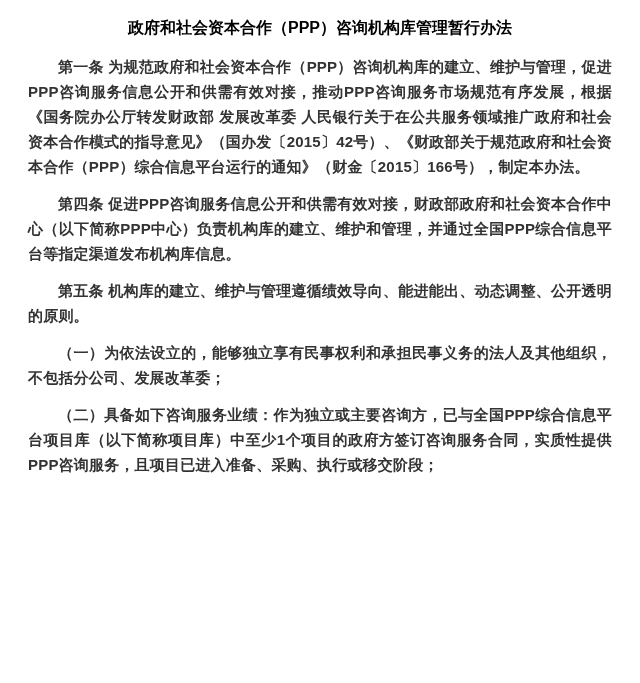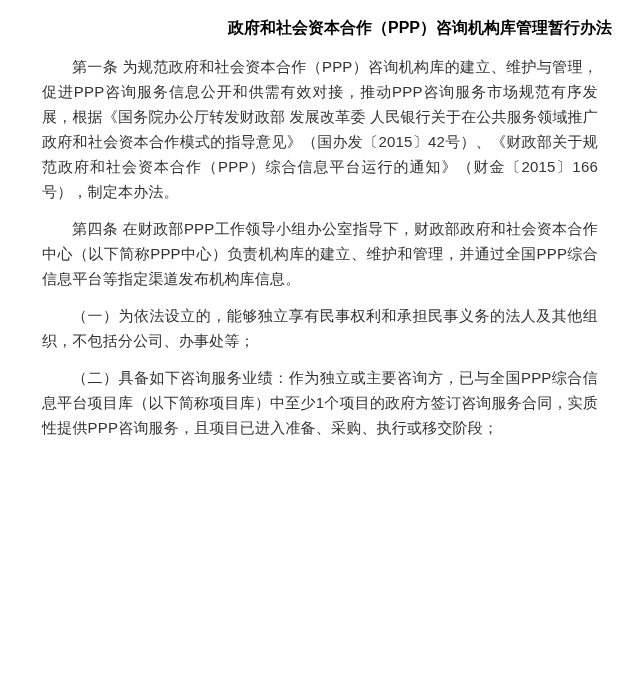--- a/index.html
+++ b/index.html
@@ -16,37 +16,39 @@
     box-sizing: border-box;
     width: 640px;
     padding: 10px 28px 0 28px;
     font-family: "Liberation Sans", "DejaVu Sans", sans-serif;
     font-size: 15px;
     line-height: 25px;
     color: #333333;
   }
   .doc-title {
     margin: 6px 0 14px 0;
-    text-align: right;
+    text-align: center;
     font-size: 16px;
     font-weight: bold;
     color: #000000;
     line-height: 24px;
   }
   .para {
-    margin: 12px 14px;
+    margin: 12px 0;
     text-indent: 2em;
     text-align: justify;
     letter-spacing: 0.2px;
+    font-weight: bold;
   }
 </style>
 </head>
 <body>
 
 <div class="page">
   <h1 class="doc-title">政府和社会资本合作（PPP）咨询机构库管理暂行办法</h1>
 
   <p class="para">第一条 为规范政府和社会资本合作（PPP）咨询机构库的建立、维护与管理，促进PPP咨询服务信息公开和供需有效对接，推动PPP咨询服务市场规范有序发展，根据《国务院办公厅转发财政部 发展改革委 人民银行关于在公共服务领域推广政府和社会资本合作模式的指导意见》（国办发〔2015〕42号）、《财政部关于规范政府和社会资本合作（PPP）综合信息平台运行的通知》（财金〔2015〕166号），制定本办法。</p>
-  <p class="para">第四条 在财政部PPP工作领导小组办公室指导下，财政部政府和社会资本合作中心（以下简称PPP中心）负责机构库的建立、维护和管理，并通过全国PPP综合信息平台等指定渠道发布机构库信息。</p>
-  <p class="para">（一）为依法设立的，能够独立享有民事权利和承担民事义务的法人及其他组织，不包括分公司、办事处等；</p>
+  <p class="para">第四条 促进PPP咨询服务信息公开和供需有效对接，财政部政府和社会资本合作中心（以下简称PPP中心）负责机构库的建立、维护和管理，并通过全国PPP综合信息平台等指定渠道发布机构库信息。</p>
+  <p class="para">第五条 机构库的建立、维护与管理遵循绩效导向、能进能出、动态调整、公开透明的原则。</p>
+  <p class="para">（一）为依法设立的，能够独立享有民事权利和承担民事义务的法人及其他组织，不包括分公司、发展改革委；</p>
   <p class="para">（二）具备如下咨询服务业绩：作为独立或主要咨询方，已与全国PPP综合信息平台项目库（以下简称项目库）中至少1个项目的政府方签订咨询服务合同，实质性提供PPP咨询服务，且项目已进入准备、采购、执行或移交阶段；</p>
 
 </div>
 
 </body></html>

